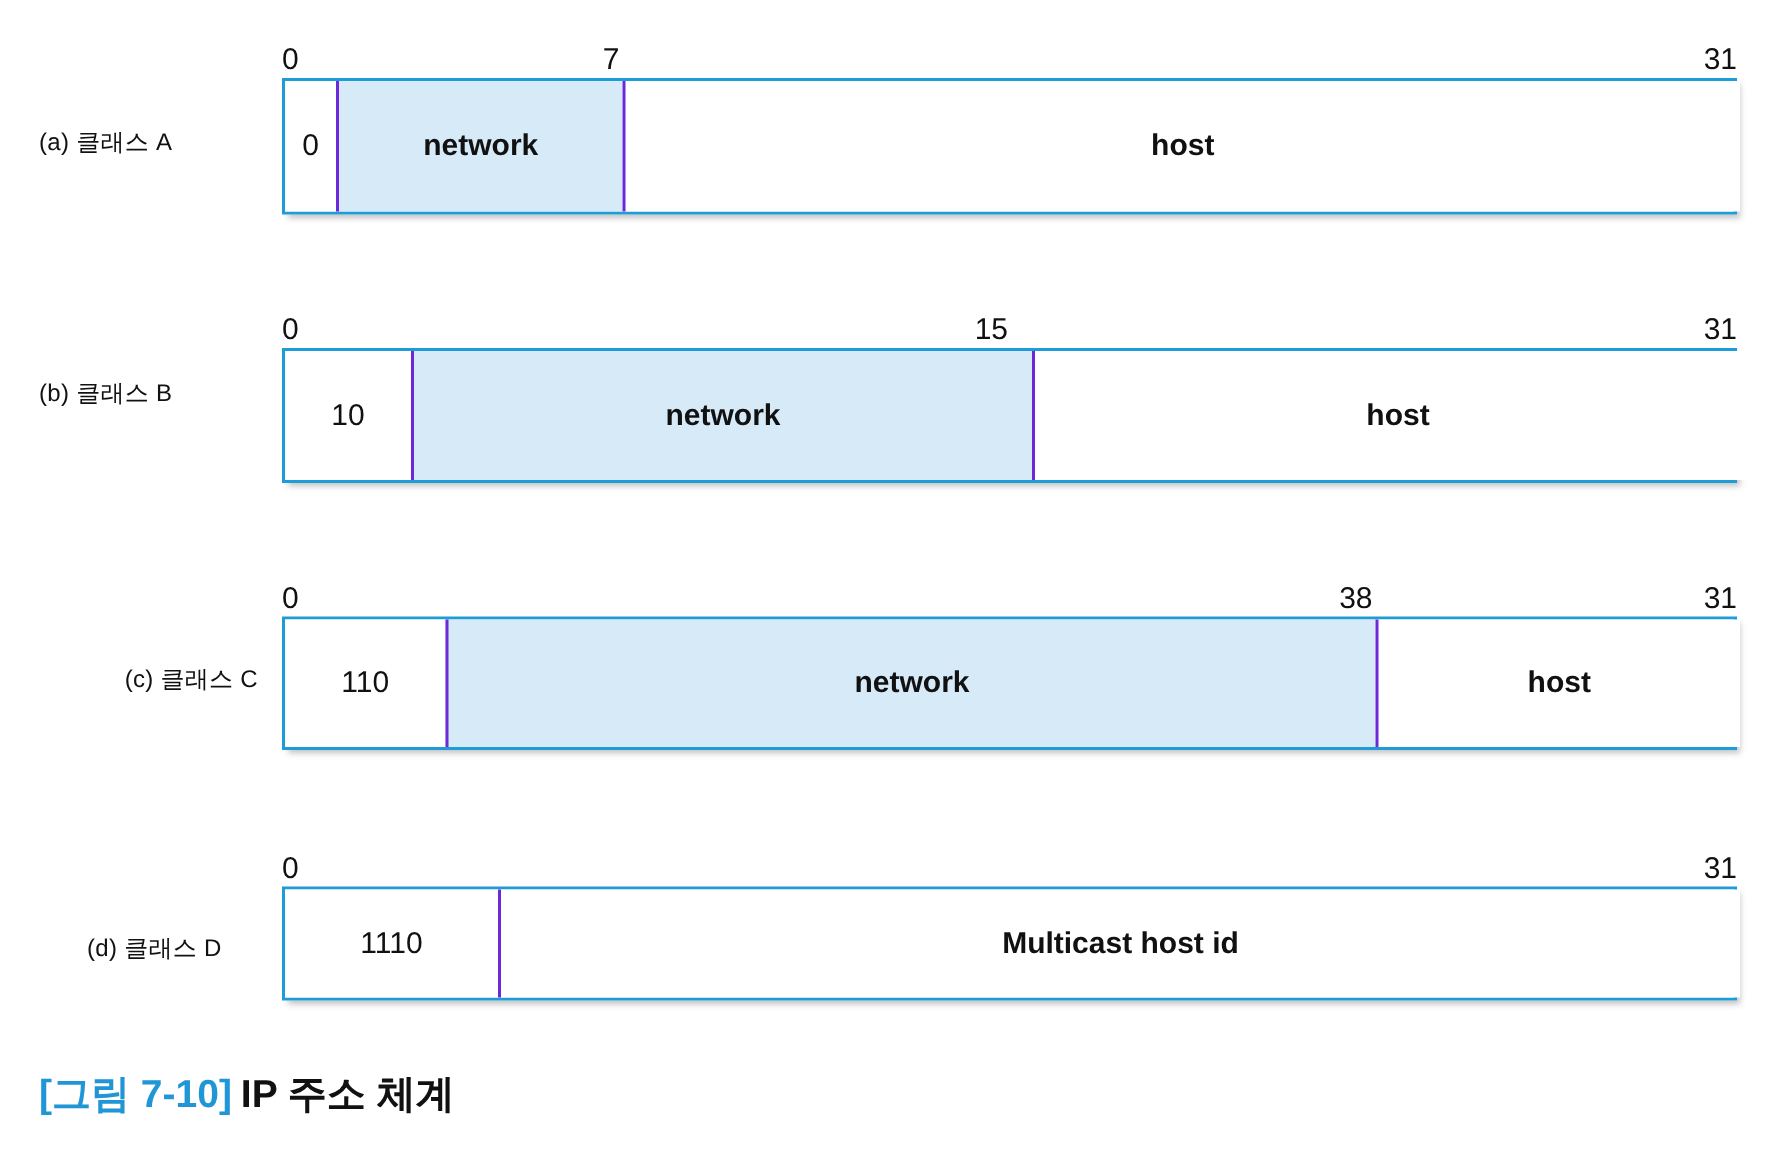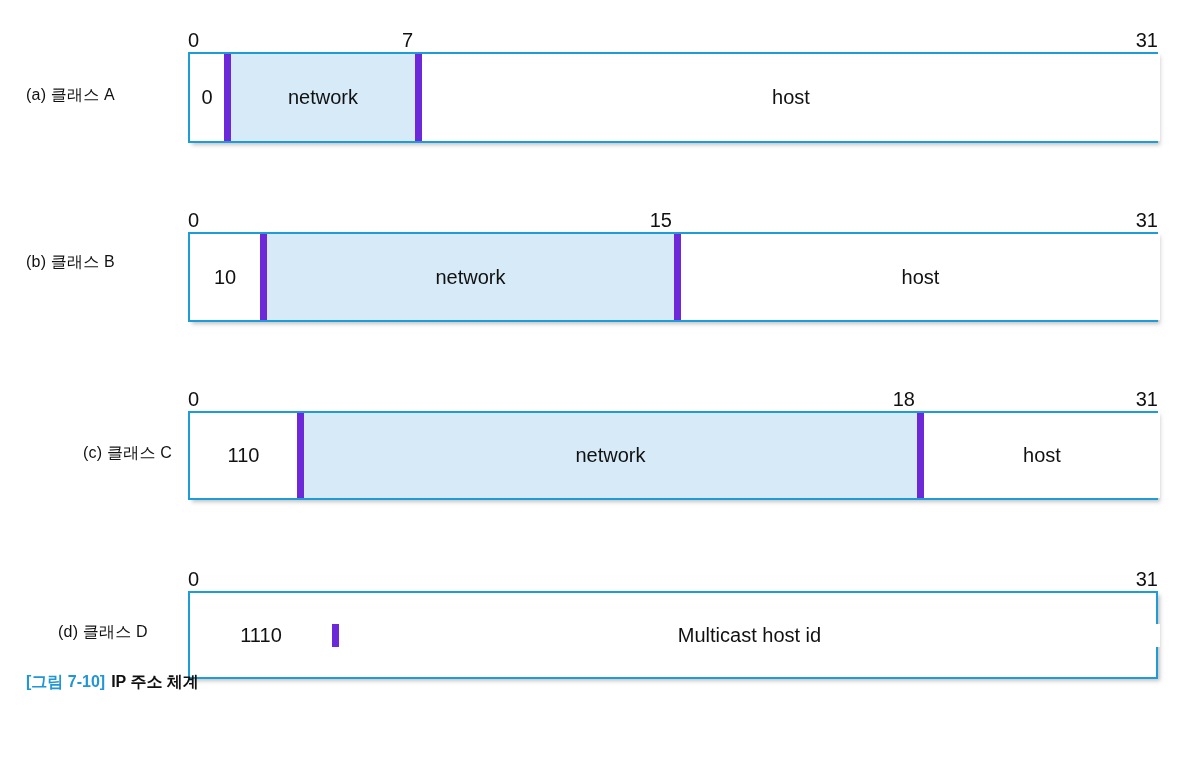--- a/index.html
+++ b/index.html
@@ -69,31 +69,32 @@
     box-sizing: border-box;
     display: flex;
     align-items: center;
     justify-content: center;
     font-size: 20px;
     color: #111111;
     overflow: hidden;
     white-space: nowrap;
   }
   .seg + .seg {
-    border-left: 7px solid #6d28d9;
+    border-left: 2px solid #6d28d9;
+    font-weight: bold;
   }
   .seg.fill-blue { background: #d6eaf8; }
   .seg.fill-white { background: #ffffff; }
 
   
   #caption {
     position: absolute;
     left: 26px;
-    top: 672px;
-    font-size: 16px;
+    top: 712px;
+    font-size: 26px;
     font-weight: bold;
     white-space: nowrap;
   }
   #caption .cap-num { color: #2196d6; }
   #caption .cap-text { color: #111111; padding-left: 6px; }
 </style>
 </head>
 <body>
 
 <div id="figure">
@@ -111,45 +112,45 @@
       </div>
     </div>
     <div class="row" style="top: 202px;">
       <div class="row-label" style="top: 50px;">(b) 클래스 B</div>
       <div class="ruler" style="left: 188px; width: 970px; top: 0px;">
         <span class="tick start" style="left: 0px;">0</span>
         <span class="tick end" style="left: 484px; margin-top: 36px;">15</span>
         <span class="tick end" style="left: 970px;">31</span>
       </div>
       <div class="bar" style="left: 188px; width: 970px; top: 30px; height: 90px;">
-        <div class="seg fill-white" style="width: 70px; flex: 0 0 auto;">10</div>
+        <div class="seg fill-white" style="width: 84px; flex: 0 0 auto;">10</div>
         <div class="seg fill-blue" style="width: 414px; flex: 0 0 auto;">network</div>
         <div class="seg fill-white" style="width: 486px; flex: 0 0 auto;">host</div>
       </div>
     </div>
     <div class="row" style="top: 381px;">
       <div class="row-label" style="top: 61.5px; text-align: right;">(c) 클래스 C</div>
       <div class="ruler" style="left: 188px; width: 970px; top: 0px;">
         <span class="tick start" style="left: 0px;">0</span>
-        <span class="tick end" style="left: 727px;">18</span>
+        <span class="tick end" style="left: 727px;">38</span>
         <span class="tick end" style="left: 970px;">31</span>
       </div>
       <div class="bar" style="left: 188px; width: 970px; top: 30px; height: 89px;">
         <div class="seg fill-white" style="width: 107px; flex: 0 0 auto;">110</div>
         <div class="seg fill-blue" style="width: 620px; flex: 0 0 auto;">network</div>
         <div class="seg fill-white" style="width: 243px; flex: 0 0 auto;">host</div>
       </div>
     </div>
     <div class="row" style="top: 561px;">
       <div class="row-label" style="top: 61px; margin-left: 32px;">(d) 클래스 D</div>
       <div class="ruler" style="left: 188px; width: 970px; top: 0px;">
         <span class="tick start" style="left: 0px;">0</span>
         <span class="tick end" style="left: 970px;">31</span>
       </div>
-      <div class="bar" style="left: 188px; width: 970px; top: 30px; height: 88px; align-items: center;">
+      <div class="bar" style="left: 188px; width: 970px; top: 30px; height: 76px;">
         <div class="seg fill-white" style="width: 142px; flex: 0 0 auto;">1110</div>
         <div class="seg fill-white" style="width: 828px; flex: 0 0 auto;">Multicast host id</div>
       </div>
     </div>
   </div>
 
 <div id="caption">
   <span class="cap-num">[그림 7-10]</span><span class="cap-text">IP 주소 체계</span>
 </div>
 

